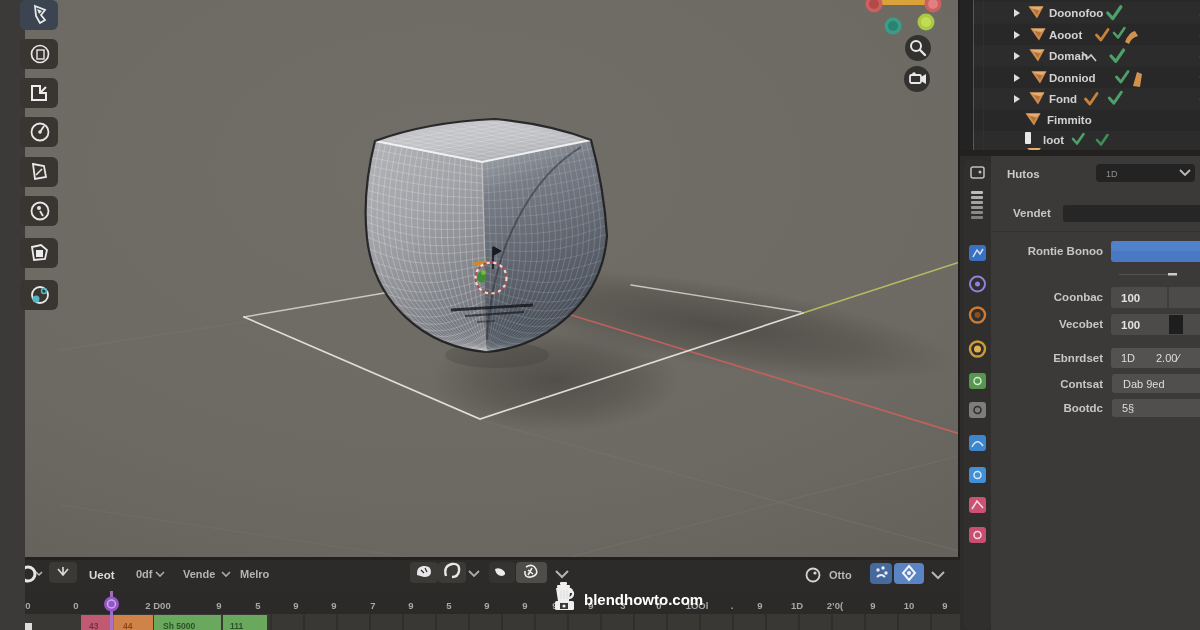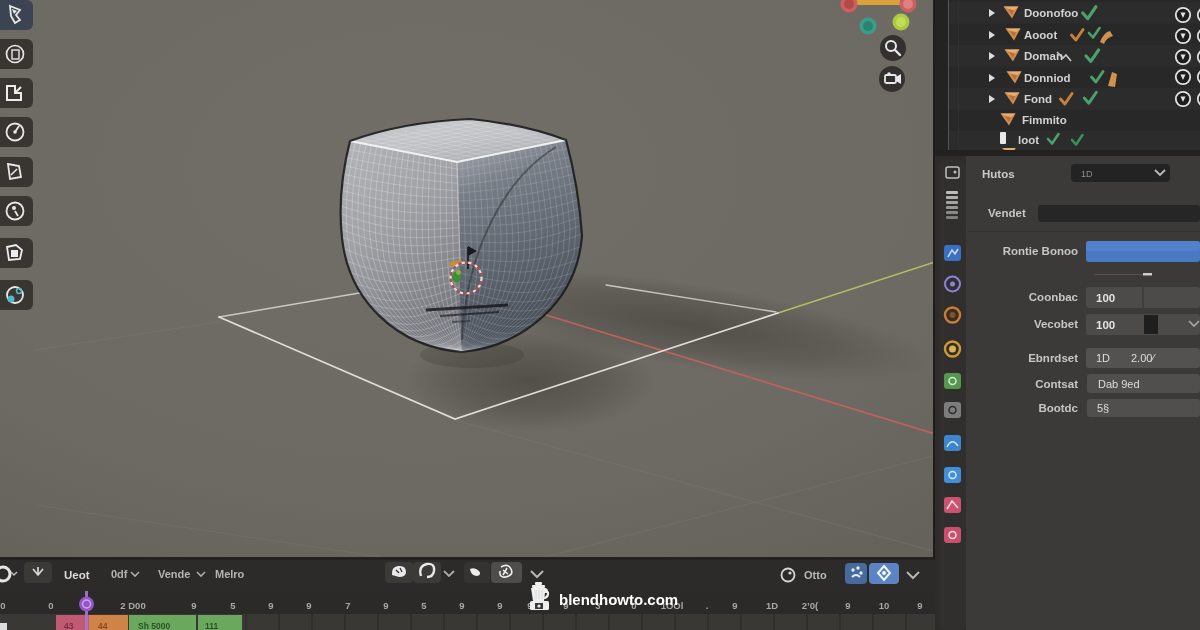--- a/index.html
+++ b/index.html
@@ -1,16 +1,16 @@
 <!DOCTYPE html>
 <html><head><meta charset="utf-8">
 <style>
 * { margin:0; padding:0; box-sizing:border-box; }
 body { width:1200px; height:630px; overflow:hidden; background:#3b3a38; font-family:"Liberation Sans",sans-serif; }
-#stage { position:relative; width:972px; height:630px; }
+#stage { position:relative; width:972px; height:630px;margin-left:25px; }
 </style></head>
 <body>
 <div id="stage">
 <svg width="935" height="557" viewBox="0 0 935 557" style="position:absolute;left:0;top:0">
 <defs>
 <radialGradient id="vbg" cx="45%" cy="30%" r="85%">
 <stop offset="0%" stop-color="#716e67"></stop>
           <stop offset="70%" stop-color="#6d6a63"></stop>
           <stop offset="100%" stop-color="#65625c"></stop>
 </radialGradient>

